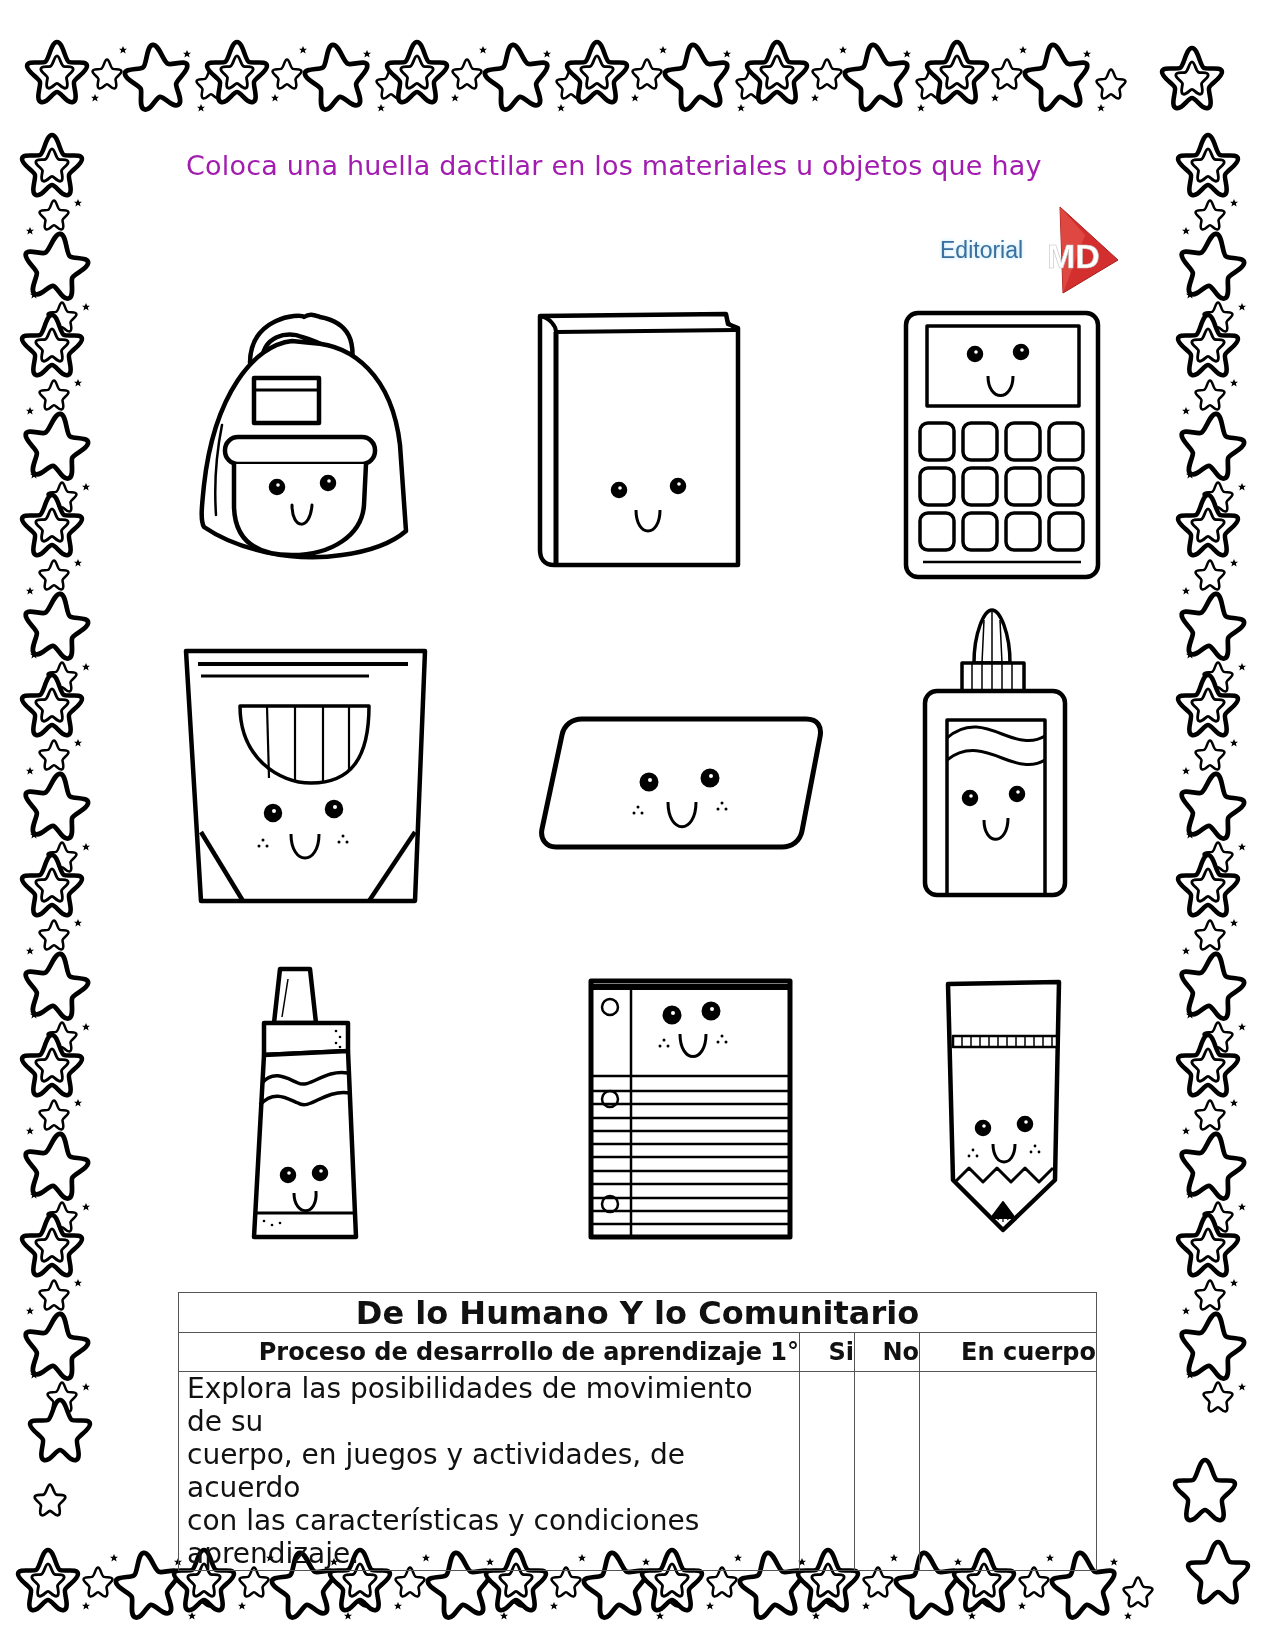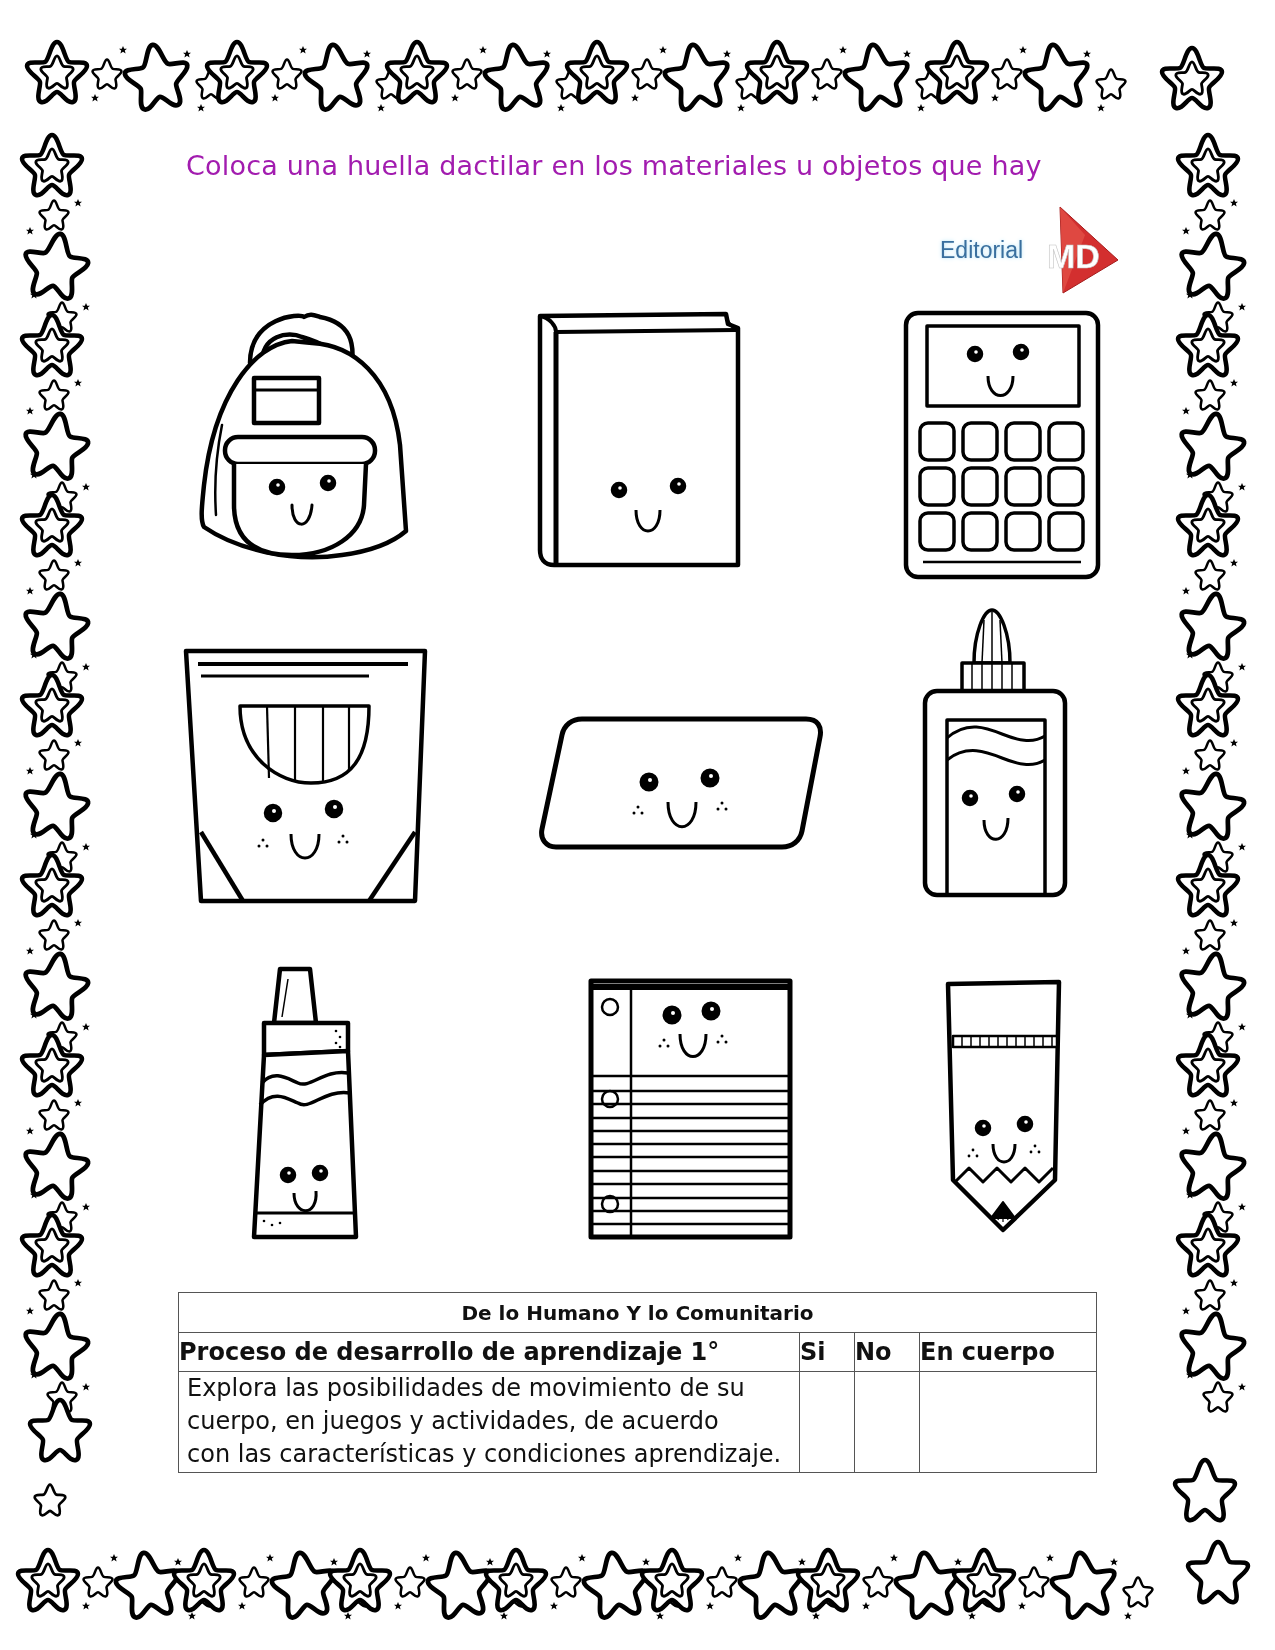--- a/index.html
+++ b/index.html
@@ -7,23 +7,23 @@
   .abs { position: absolute; }
   .border-svg { position: absolute; left: 0; top: 0; width: 1275px; height: 1650px; }
   .instruction { left: 186px; top: 146px; width: 900px; font-size: 27px; line-height: 40px; color: #a21caf; letter-spacing: 0.2px; font-weight: normal; }
   .logo { left: 935px; top: 205px; width: 190px; height: 90px; }
   .logo-text { position: absolute; left: 5px; top: 32px; font-size: 23px; color: #3a6f9e; font-family: "Liberation Sans", sans-serif; text-shadow: 0 0 4px #bfe6f7, 0 0 2px #d8f1fb; }
   .logo svg { position: absolute; left: 0; top: 0; }
   .item { position: absolute; }
   .item svg { width: 100%; height: 100%; overflow: visible; }
   .tbl { position: absolute; left: 178px; top: 1292px; width: 919px; border-collapse: collapse; font-family: "DejaVu Sans", sans-serif; }
   .tbl td, .tbl th { border: 1.5px solid #555; padding: 0; }
-  .tbl .title { height: 39px; font-size: 20px; font-weight: bold; text-align: center; }
-  .tbl .hdr { height: 38px; font-size: 24px; font-weight: bold; text-align: left; }
-  .tbl .desc { font-size: 24px; line-height: 33px; padding: 0 8px; text-align: left; font-weight: normal; vertical-align: top; height: 100px; }
+  .tbl .title { height: 39px; font-size: 32px; font-weight: bold; text-align: center; }
+  .tbl .hdr { height: 38px; font-size: 24px; font-weight: bold; text-align: right; }
+  .tbl .desc { font-size: 28px; line-height: 33px; padding: 0 8px; text-align: left; font-weight: normal; vertical-align: top; height: 100px; }
   .tbl .check { vertical-align: top; }
 </style>
 </head>
 <body>
 
 <svg class="border-svg" viewBox="0 0 1275 1650" xmlns="http://www.w3.org/2000/svg">
   <defs>
     <path id="starBig" d="M0,-30 C6,-30 8,-12 12,-10 C16,-8 30,-12 30,-6 C30,0 18,6 17,10 C16,14 22,28 16,30 C10,32 4,20 0,20 C-4,20 -10,32 -16,30 C-22,28 -16,14 -17,10 C-18,6 -30,0 -30,-6 C-30,-12 -16,-8 -12,-10 C-8,-12 -6,-30 0,-30 Z" fill="#fff" stroke="#000" stroke-width="4.5"></path>
     <path id="starSmall" d="M0,-17 C3,-17 4,-7 7,-6 C10,-5 17,-7 17,-3 C17,0 10,4 10,6 C10,9 13,16 9,17 C6,18 2,12 0,12 C-2,12 -6,18 -9,17 C-13,16 -10,9 -10,6 C-10,4 -17,0 -17,-3 C-17,-7 -10,-5 -7,-6 C-4,-7 -3,-17 0,-17 Z" fill="#fff" stroke="#000" stroke-width="3"></path>
     <g id="starDouble">

